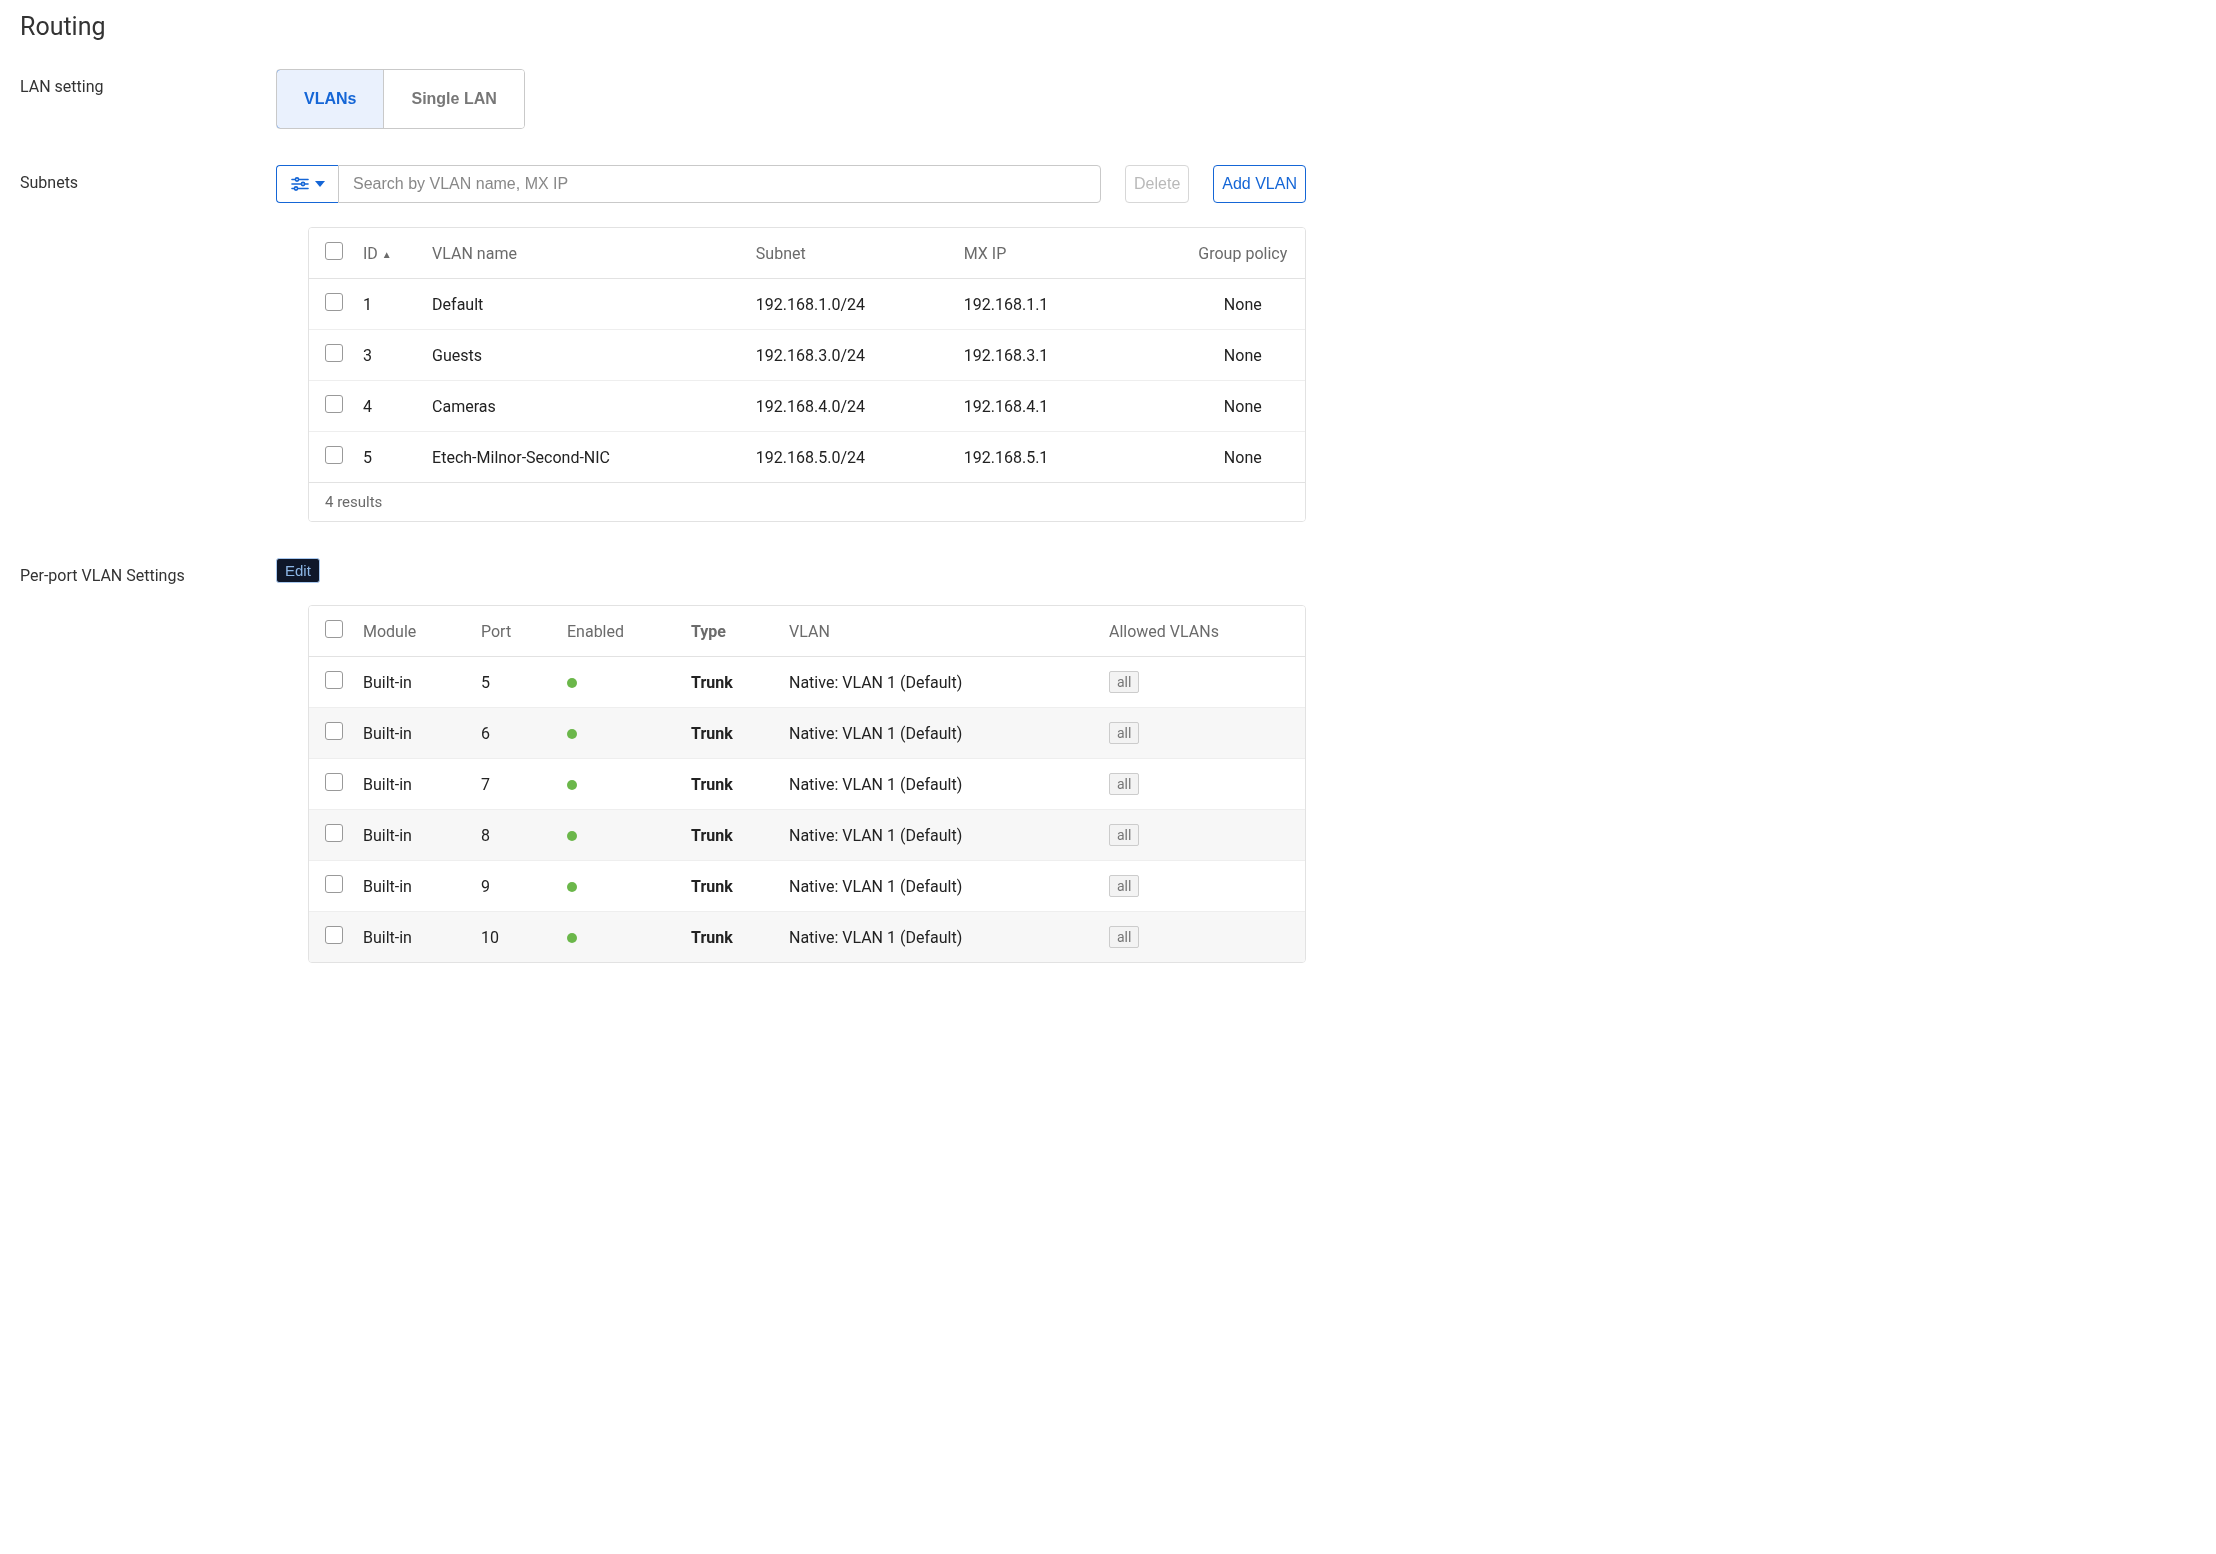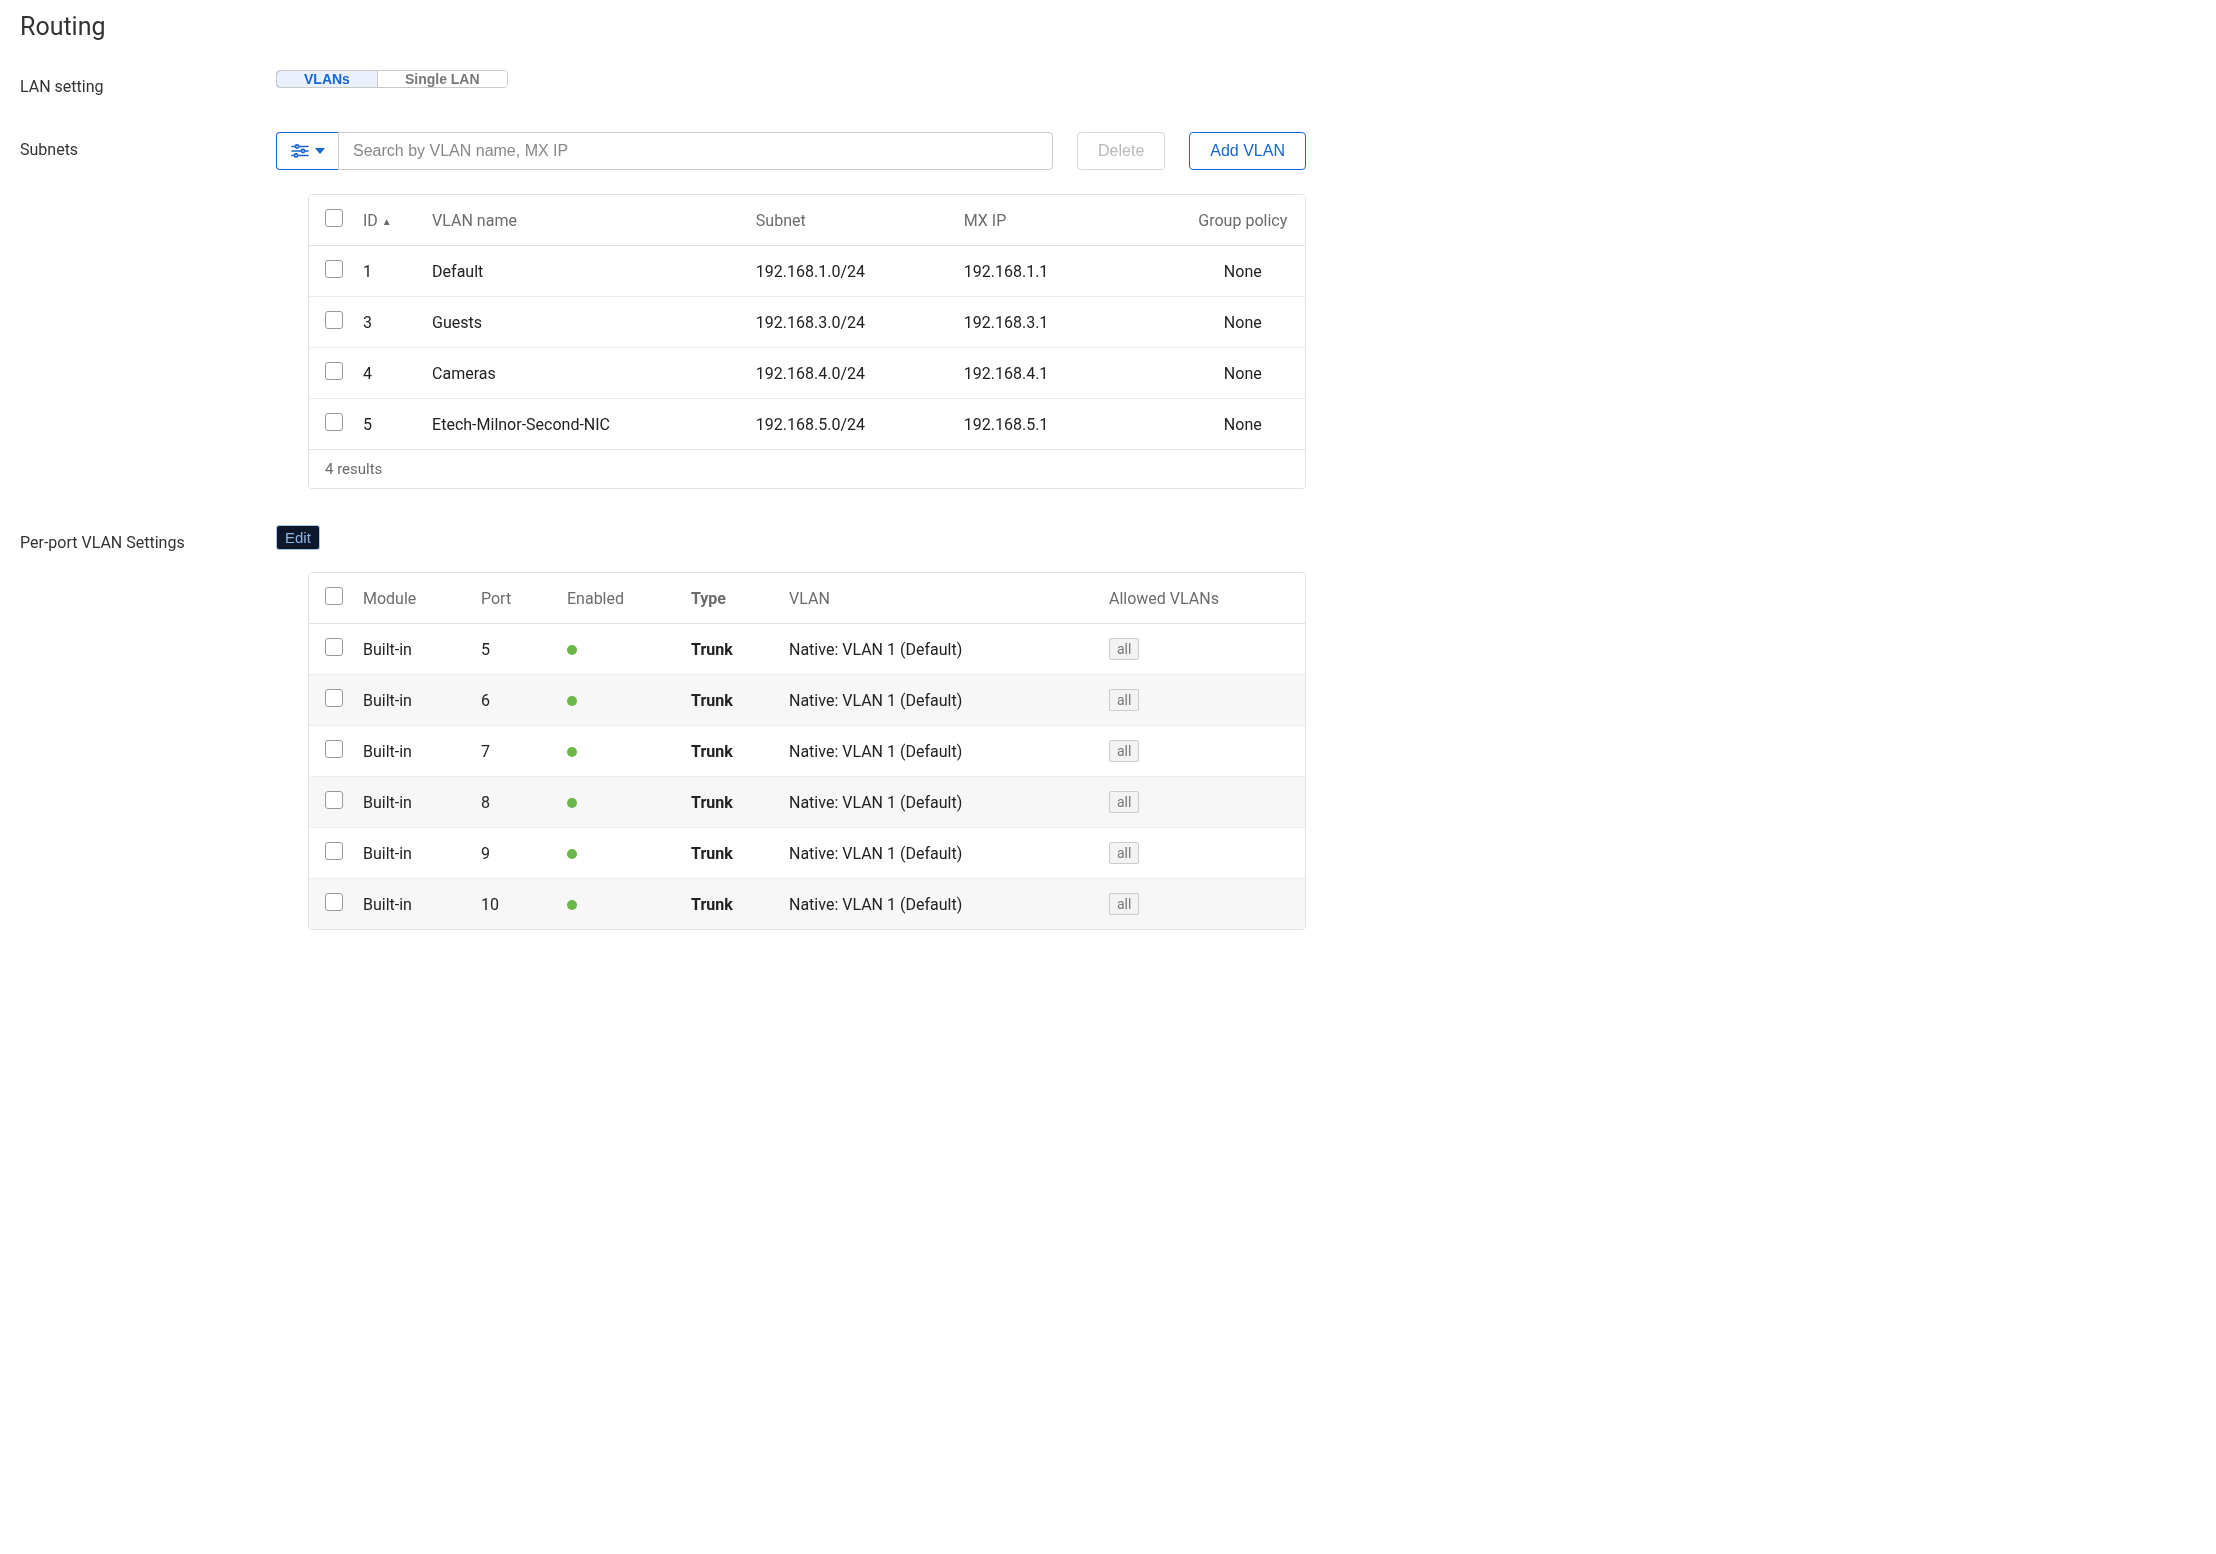--- a/index.html
+++ b/index.html
@@ -32,22 +32,22 @@
   .row-body { flex: 1; }
 
   
   .tab-group {
     display: inline-flex;
     border: 1px solid #c9c9c9;
     border-radius: 4px;
     overflow: hidden;
   }
   .tab {
-    padding: 0 27px;
-    font-size: 14px;
+    padding: 20px 27px;
+    font-size: 16px;
     cursor: pointer;
     background: #fff;
     color: #777;
     font-weight: 600;
     border: none;
   }
   .tab.active {
     background: #eaf1fd;
     color: #1566d6;
     border: 1px solid #1566d6;
@@ -83,21 +83,21 @@
     border: 1px solid #c9c9c9;
     border-radius: 0 4px 4px 0;
     padding: 0 14px;
     font-size: 16px;
     height: 38px;
     outline: none;
   }
   .search-input::placeholder { color: #888; }
   .btn {
     height: 38px;
-    padding: 0 20px;
+    padding: 0 8px;
     font-size: 16px;
     border-radius: 4px;
     cursor: pointer;
     background: #fff;
   }
   .btn-delete {
     border: 1px solid #d7d7d7;
     color: #b9b9b9;
   }
   .btn-add {

